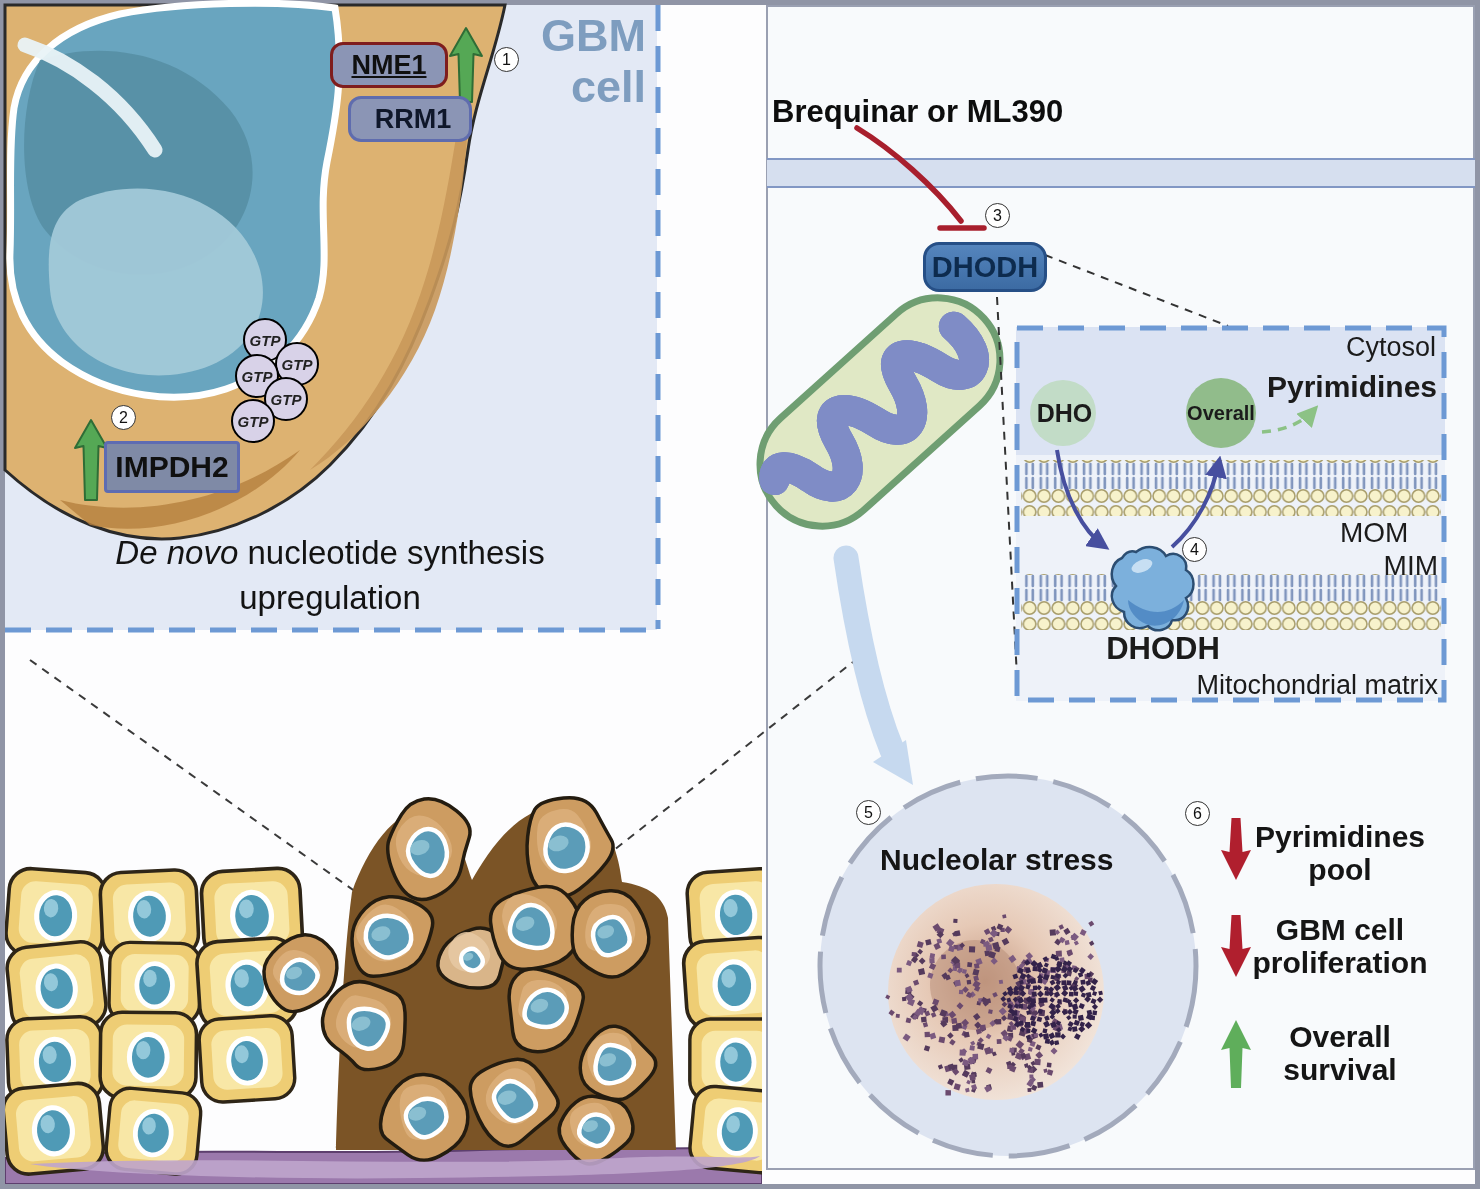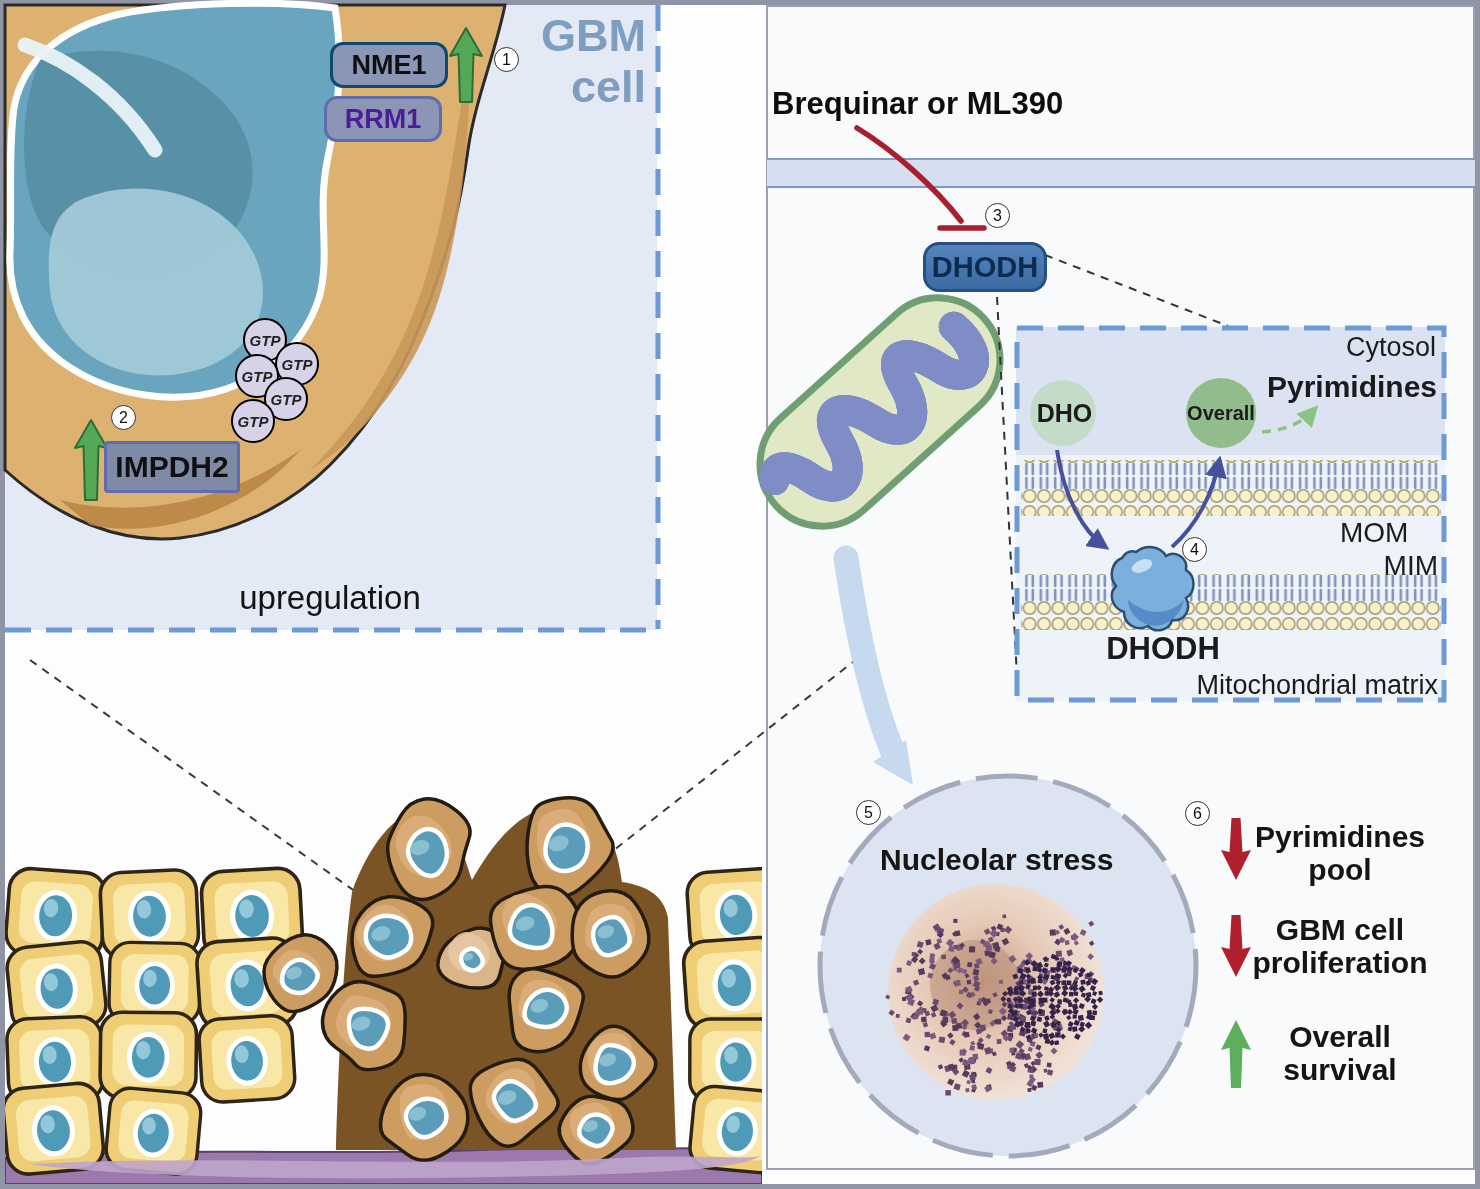--- a/index.html
+++ b/index.html
@@ -12,32 +12,32 @@
   .z1{z-index:1;} .z3{z-index:3;}
   #art{position:absolute;left:0;top:0;z-index:2;}
   
   #left-inset-bg{left:5px;top:5px;width:652px;height:625px;background:#e3e9f5;}
   #right-panel{left:766px;top:5px;width:709px;height:1165px;background:#f8fafc;border:2px solid #9aa0b2;box-sizing:border-box;}
   #membrane-band{left:767px;top:158px;width:708px;height:30px;background:#d6dfef;border-top:2px solid #8297c4;border-bottom:2px solid #8297c4;box-sizing:border-box;}
   #inset-box-bg{left:1016px;top:327px;width:429px;height:374px;background:#eef2f9;}
   #inset-cytosol-bg{left:1016px;top:327px;width:429px;height:128px;background:#dbe3f3;}
   
   .pill{display:flex;align-items:center;justify-content:center;border-radius:13px;font-weight:bold;white-space:nowrap;}
-  #pill-nme1{left:330px;top:42px;width:112px;height:40px;background:#8b95b5;border:3px solid #0c4a6e;font-size:27px;color:#101010;}
-  #pill-rrm1{left:324px;top:96px;width:112px;height:40px;background:#8b95b5;border:3px solid #5f6cae;font-size:27px;color:#4c1d95;}
+  #pill-nme1{left:330px;top:42px;width:112px;height:40px;background:#8b95b5;border:3px solid #7f1d1d;font-size:27px;color:#101010;text-decoration:underline;}
+  #pill-rrm1{left:348px;top:96px;width:112px;height:40px;background:#8b95b5;border:3px solid #5f6cae;font-size:27px;color:#0f172a;padding-left:6px;}
   #pill-impdh2{left:104px;top:441px;width:130px;height:46px;background:#7f8aa6;border:3px solid #5e6cb2;font-size:30px;color:#101010;border-radius:4px;}
   #pill-dhodh{left:923px;top:242px;width:118px;height:44px;background:linear-gradient(180deg,#5585bd,#3c6ba3);border:3px solid #264f86;font-size:29px;color:#0d2b4e;border-radius:16px;}
   .gtp{width:44px;height:44px;border-radius:50%;background:#d8d2e8;border:2px solid #000000;box-sizing:border-box;
        display:flex;align-items:center;justify-content:center;font-size:15px;font-weight:600;color:#222;font-style:italic;}
   .num-badge{width:23px;height:23px;border:1.5px solid #333;border-radius:50%;background:#fff;color:#111;
        font-size:16px;display:flex;align-items:center;justify-content:center;}
   #gbm-cell-label{left:468px;top:10px;width:178px;text-align:right;font-size:45px;font-weight:bold;color:#7e9dbf;line-height:51px;}
   .caption-line{left:30px;width:600px;text-align:center;font-size:33px;color:#131313;white-space:nowrap;}
   #caption-l1{top:534px;} #caption-l2{top:579px;}
-  #drug-label{left:772px;top:86px;font-size:31px;font-weight:bold;color:#0d0d0d;white-space:nowrap;}
+  #drug-label{left:772px;top:94px;font-size:31px;font-weight:bold;color:#0d0d0d;white-space:nowrap;}
   .inset-lab{white-space:nowrap;color:#1b1b1b;}
   #lab-cytosol{left:1240px;top:332px;width:196px;text-align:right;font-size:27px;}
   #lab-pyrimidines{left:1262px;top:370px;width:180px;text-align:center;font-size:30px;font-weight:bold;}
   #lab-dho{left:1030px;top:399px;width:69px;text-align:center;font-size:25px;font-weight:bold;}
   #lab-orotate{left:1178px;top:402px;width:86px;text-align:center;font-size:20px;font-weight:bold;}
   #lab-mom{left:1340px;top:517px;width:98px;text-align:left;font-size:28px;}
   #lab-mim{left:1340px;top:550px;width:98px;text-align:right;font-size:28px;}
   #lab-dhodh2{left:1085px;top:631px;width:156px;text-align:center;font-size:31px;font-weight:bold;}
   #lab-matrix{left:1188px;top:670px;width:250px;text-align:right;font-size:27px;}
   #lab-nucleolar{left:880px;top:843px;width:232px;text-align:center;font-size:30px;font-weight:bold;white-space:nowrap;}
@@ -849,20 +849,23 @@
 
   <div class="abs z3 num-badge" style="left:494px;top:47px;">1</div>
   <div class="abs z3 num-badge" style="left:111px;top:405px;">2</div>
 
   <div class="abs z3 gtp" style="left:243px;top:318px;">GTP</div>
   <div class="abs z3 gtp" style="left:275px;top:342px;">GTP</div>
   <div class="abs z3 gtp" style="left:235px;top:354px;">GTP</div>
   <div class="abs z3 gtp" style="left:264px;top:377px;">GTP</div>
   <div class="abs z3 gtp" style="left:231px;top:399px;">GTP</div>
 
+  <div class="abs z3 caption-line" id="caption-l1">
+    <i>De novo</i><span> nucleotide synthesis</span>
+  </div>
   <div class="abs z3 caption-line" id="caption-l2">upregulation</div>
 
   <div class="abs z3" id="drug-label">Brequinar or ML390</div>
   <div class="abs z3 num-badge" style="left:985px;top:203px;">3</div>
   <div class="abs z3 pill" id="pill-dhodh">DHODH</div>
 
   <div class="abs z3 inset-lab" id="lab-cytosol">Cytosol</div>
   <div class="abs z3 inset-lab" id="lab-pyrimidines">Pyrimidines</div>
   <div class="abs z3 inset-lab" id="lab-dho">DHO</div>
   <div class="abs z3 inset-lab" id="lab-orotate">Overall</div>

